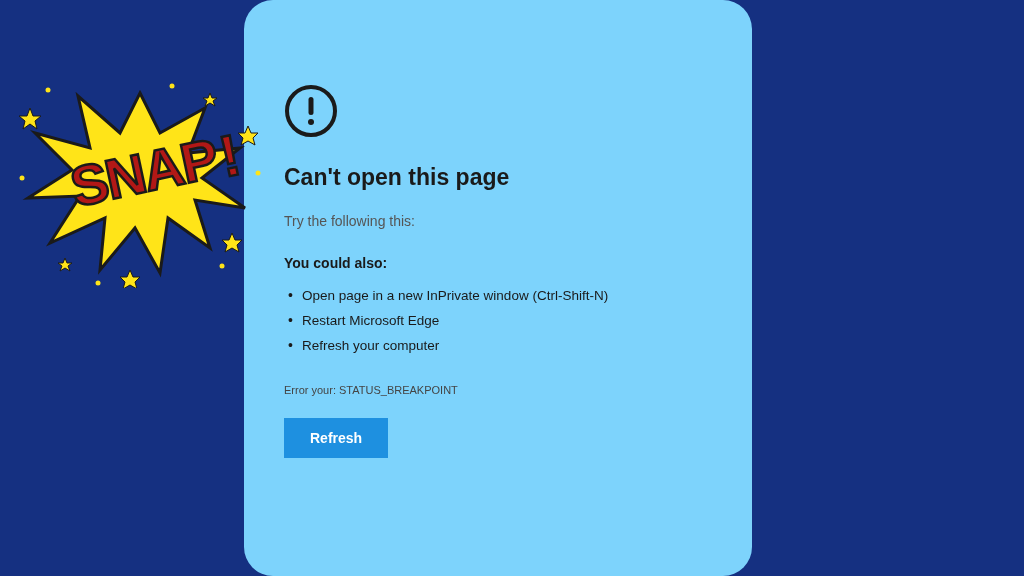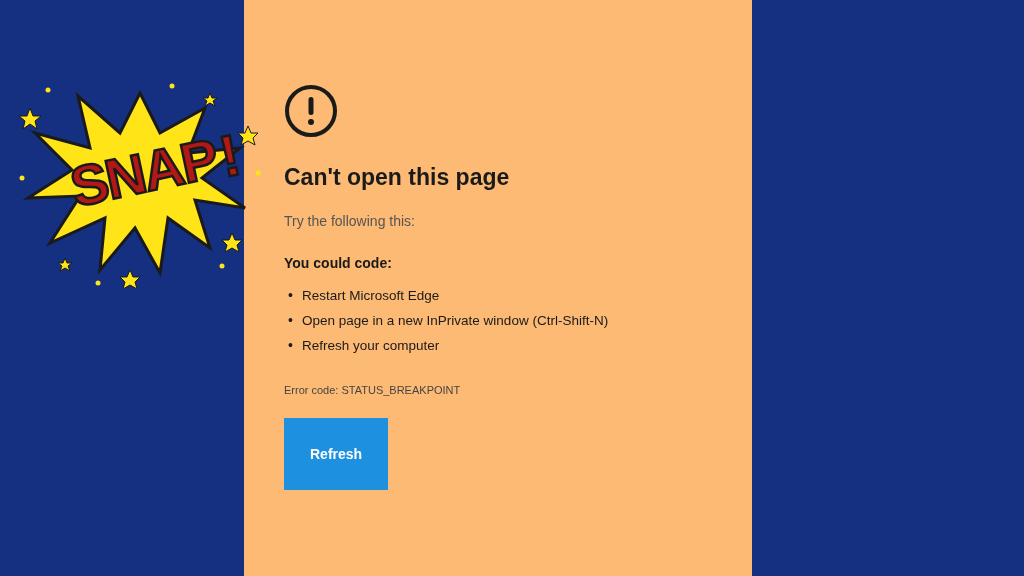--- a/index.html
+++ b/index.html
@@ -10,22 +10,23 @@
       font-family: 'Segoe UI', Tahoma, sans-serif;
       position: relative;
       overflow: hidden;
     }
     .error-panel {
       position: absolute;
       left: 244px;
       top: 0;
       width: 508px;
       height: 576px;
-      background: #fdba74;
+      background: #7dd3fc;
       padding: 84px 40px 40px 40px;
+      border-radius: 29px;
     }
     .warning-icon {
       margin-bottom: 22px;
     }
     .warning-icon svg {
       width: 54px;
       height: 54px;
     }
     .error-title {
       font-size: 23px;
@@ -64,21 +65,21 @@
     }
     .error-code {
       font-size: 11px;
       color: #444;
       margin-bottom: 22px;
     }
     .refresh-button {
       background: #1e90e0;
       color: #fff;
       border: none;
-      padding: 28px 26px;
+      padding: 12px 26px;
       font-size: 14px;
       font-weight: 600;
       cursor: pointer;
       font-family: inherit;
     }
     .snap-graphic {
       position: absolute;
       left: 10px;
       top: 78px;
       width: 260px;
@@ -92,27 +93,27 @@
 <div class="error-panel">
   <div class="warning-icon">
     <svg viewBox="0 0 54 54">
       <circle cx="27" cy="27" r="24" fill="none" stroke="#1a1a1a" stroke-width="4"></circle>
       <rect x="24.5" y="13" width="5" height="18" rx="2.5" fill="#1a1a1a"></rect>
       <circle cx="27" cy="38" r="3" fill="#1a1a1a"></circle>
     </svg>
   </div>
   <h1 class="error-title">Can't open this page</h1>
   <p class="error-subtitle">Try the following this:</p>
-  <p class="secondary-title">You could code:</p>
+  <p class="secondary-title">You could also:</p>
   <ul class="tips-list">
+    <li>Open page in a new InPrivate window (Ctrl-Shift-N)</li>
     <li>Restart Microsoft Edge</li>
-    <li>Open page in a new InPrivate window (Ctrl-Shift-N)</li>
     <li>Refresh your computer</li>
   </ul>
-  <p class="error-code">Error code: STATUS_BREAKPOINT</p>
+  <p class="error-code">Error your: STATUS_BREAKPOINT</p>
   <button class="refresh-button">Refresh</button>
 </div>
 
 <div class="snap-graphic">
   <svg viewBox="0 0 260 210">
 
     <g opacity="0.35">
       <circle cx="130" cy="105" r="2" fill="#111"></circle>
       <circle cx="142" cy="100" r="2" fill="#111"></circle>
       <circle cx="118" cy="110" r="2" fill="#111"></circle>

